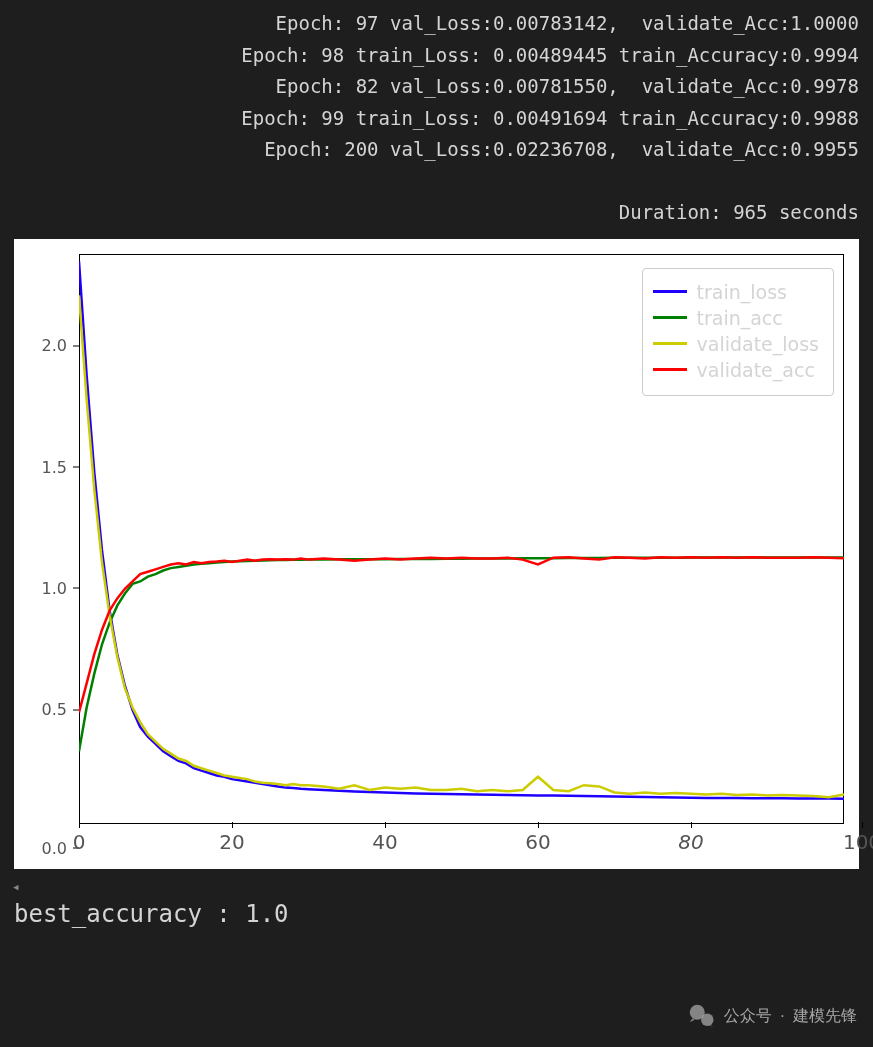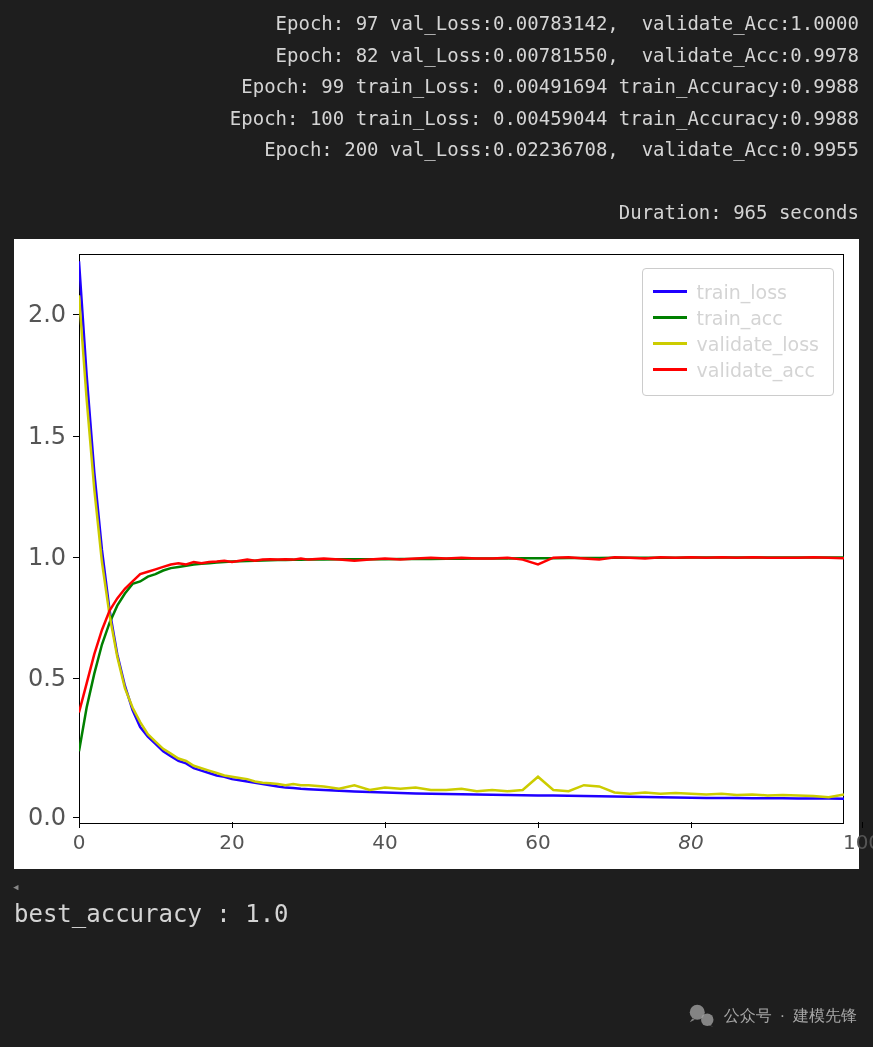--- a/index.html
+++ b/index.html
@@ -36,25 +36,26 @@
     }
     .plot-border {
       position: absolute;
       left: 0; right: 0; top: 0; bottom: 0;
       border: 1px solid black;
     }
     .y-tick {
       position: absolute;
       left: -52px;
       width: 40px;
-      text-align: center;
+      text-align: right;
       color: #555;
       font-family: 'DejaVu Sans', Arial, sans-serif;
-      font-size: 24px;
+      font-size: 16px;
       transform: translateY(-50%);
+      margin-top: 31px;
     }
     .y-tick::after {
       content: "";
       position: absolute;
       right: -12px;
       top: 50%;
       width: 6px;
       height: 1px;
       background: black;
     }
@@ -127,23 +128,23 @@
       width: 30px;
       height: 30px;
       display: inline-block;
     }
   </style>
 </head>
 <body>
 
 <div class="console" id="console">
     <div>Epoch: 97 val_Loss:0.00783142,  validate_Acc:1.0000</div>
+    <div>Epoch: 98 train_Loss: 0.00489445 train_Accuracy:0.9994</div>
     <div>Epoch: 82 val_Loss:0.00781550,  validate_Acc:0.9978</div>
     <div>Epoch: 99 train_Loss: 0.00491694 train_Accuracy:0.9988</div>
-    <div>Epoch: 100 train_Loss: 0.00459044 train_Accuracy:0.9988</div>
     <div>Epoch: 200 val_Loss:0.02236708,  validate_Acc:0.9955</div>
     <div>&nbsp;</div>
     <div>Duration: 965 seconds</div>
   </div>
 
 <div class="chart-wrapper">
   <div class="plot-box" id="plot">
     <div class="plot-border"></div>
     <svg class="lines" id="svg" preserveAspectRatio="none" viewBox="0 0 765 570">
         <polyline points="0,7.276595744680776 7.65,121.27659574468083 15.3,218.29787234042556 22.95,295.9148936170213 30.6,356.5531914893617 38.25,400.2127659574468 45.9,431.7446808510639 53.550000000000004,456 61.2,472.97872340425533 68.85,482.6808510638298 76.5,489.95744680851067 84.15,497.2340425531915 91.8,502.0851063829787 99.45,506.93617021276594 107.10000000000001,509.36170212765956 114.75,514.2127659574468 122.4,516.6382978723404 130.05,519.063829787234 137.7,521.4893617021277 145.35,522.7021276595744 153,525.1276595744681 160.65,526.3404255319149 168.3,527.5531914893617 175.95000000000002,528.7659574468086 183.6,529.9787234042553 191.25,531.1914893617021 198.9,532.4042553191489 206.55,533.6170212765958 214.20000000000002,534.1021276595744 221.85,534.8297872340426 229.5,535.3148936170213 244.8,536.0425531914893 260.1,536.7702127659575 275.4,537.4978723404255 290.7,537.9829787234042 306,538.468085106383 321.3,538.9531914893618 336.6,539.4382978723404 351.90000000000003,539.6808510638298 367.2,539.9234042553192 382.5,540.1659574468085 397.8,540.4085106382979 413.1,540.6510638297873 428.40000000000003,540.8936170212766 443.7,541.1361702127659 459,541.3787234042553 474.3,541.6212765957447 489.6,541.8638297872341 504.90000000000003,542.1063829787234 520.2,542.3489361702127 535.5,542.5914893617021 550.8,542.8340425531915 566.1,543.0765957446808 581.4,543.3191489361702 596.7,543.5617021276596 612,543.804255319149 627.3,543.9255319148937 642.6,544.0468085106382 657.9,544.0953191489361 673.2,544.1680851063829 688.5,544.2893617021276 703.8000000000001,544.3378723404255 719.0999999999999,544.4106382978723 734.4,544.531914893617 749.6999999999999,544.5804255319149 765,544.6289361702128" fill="none" stroke="#1f00ff" stroke-width="2.5"></polyline>

